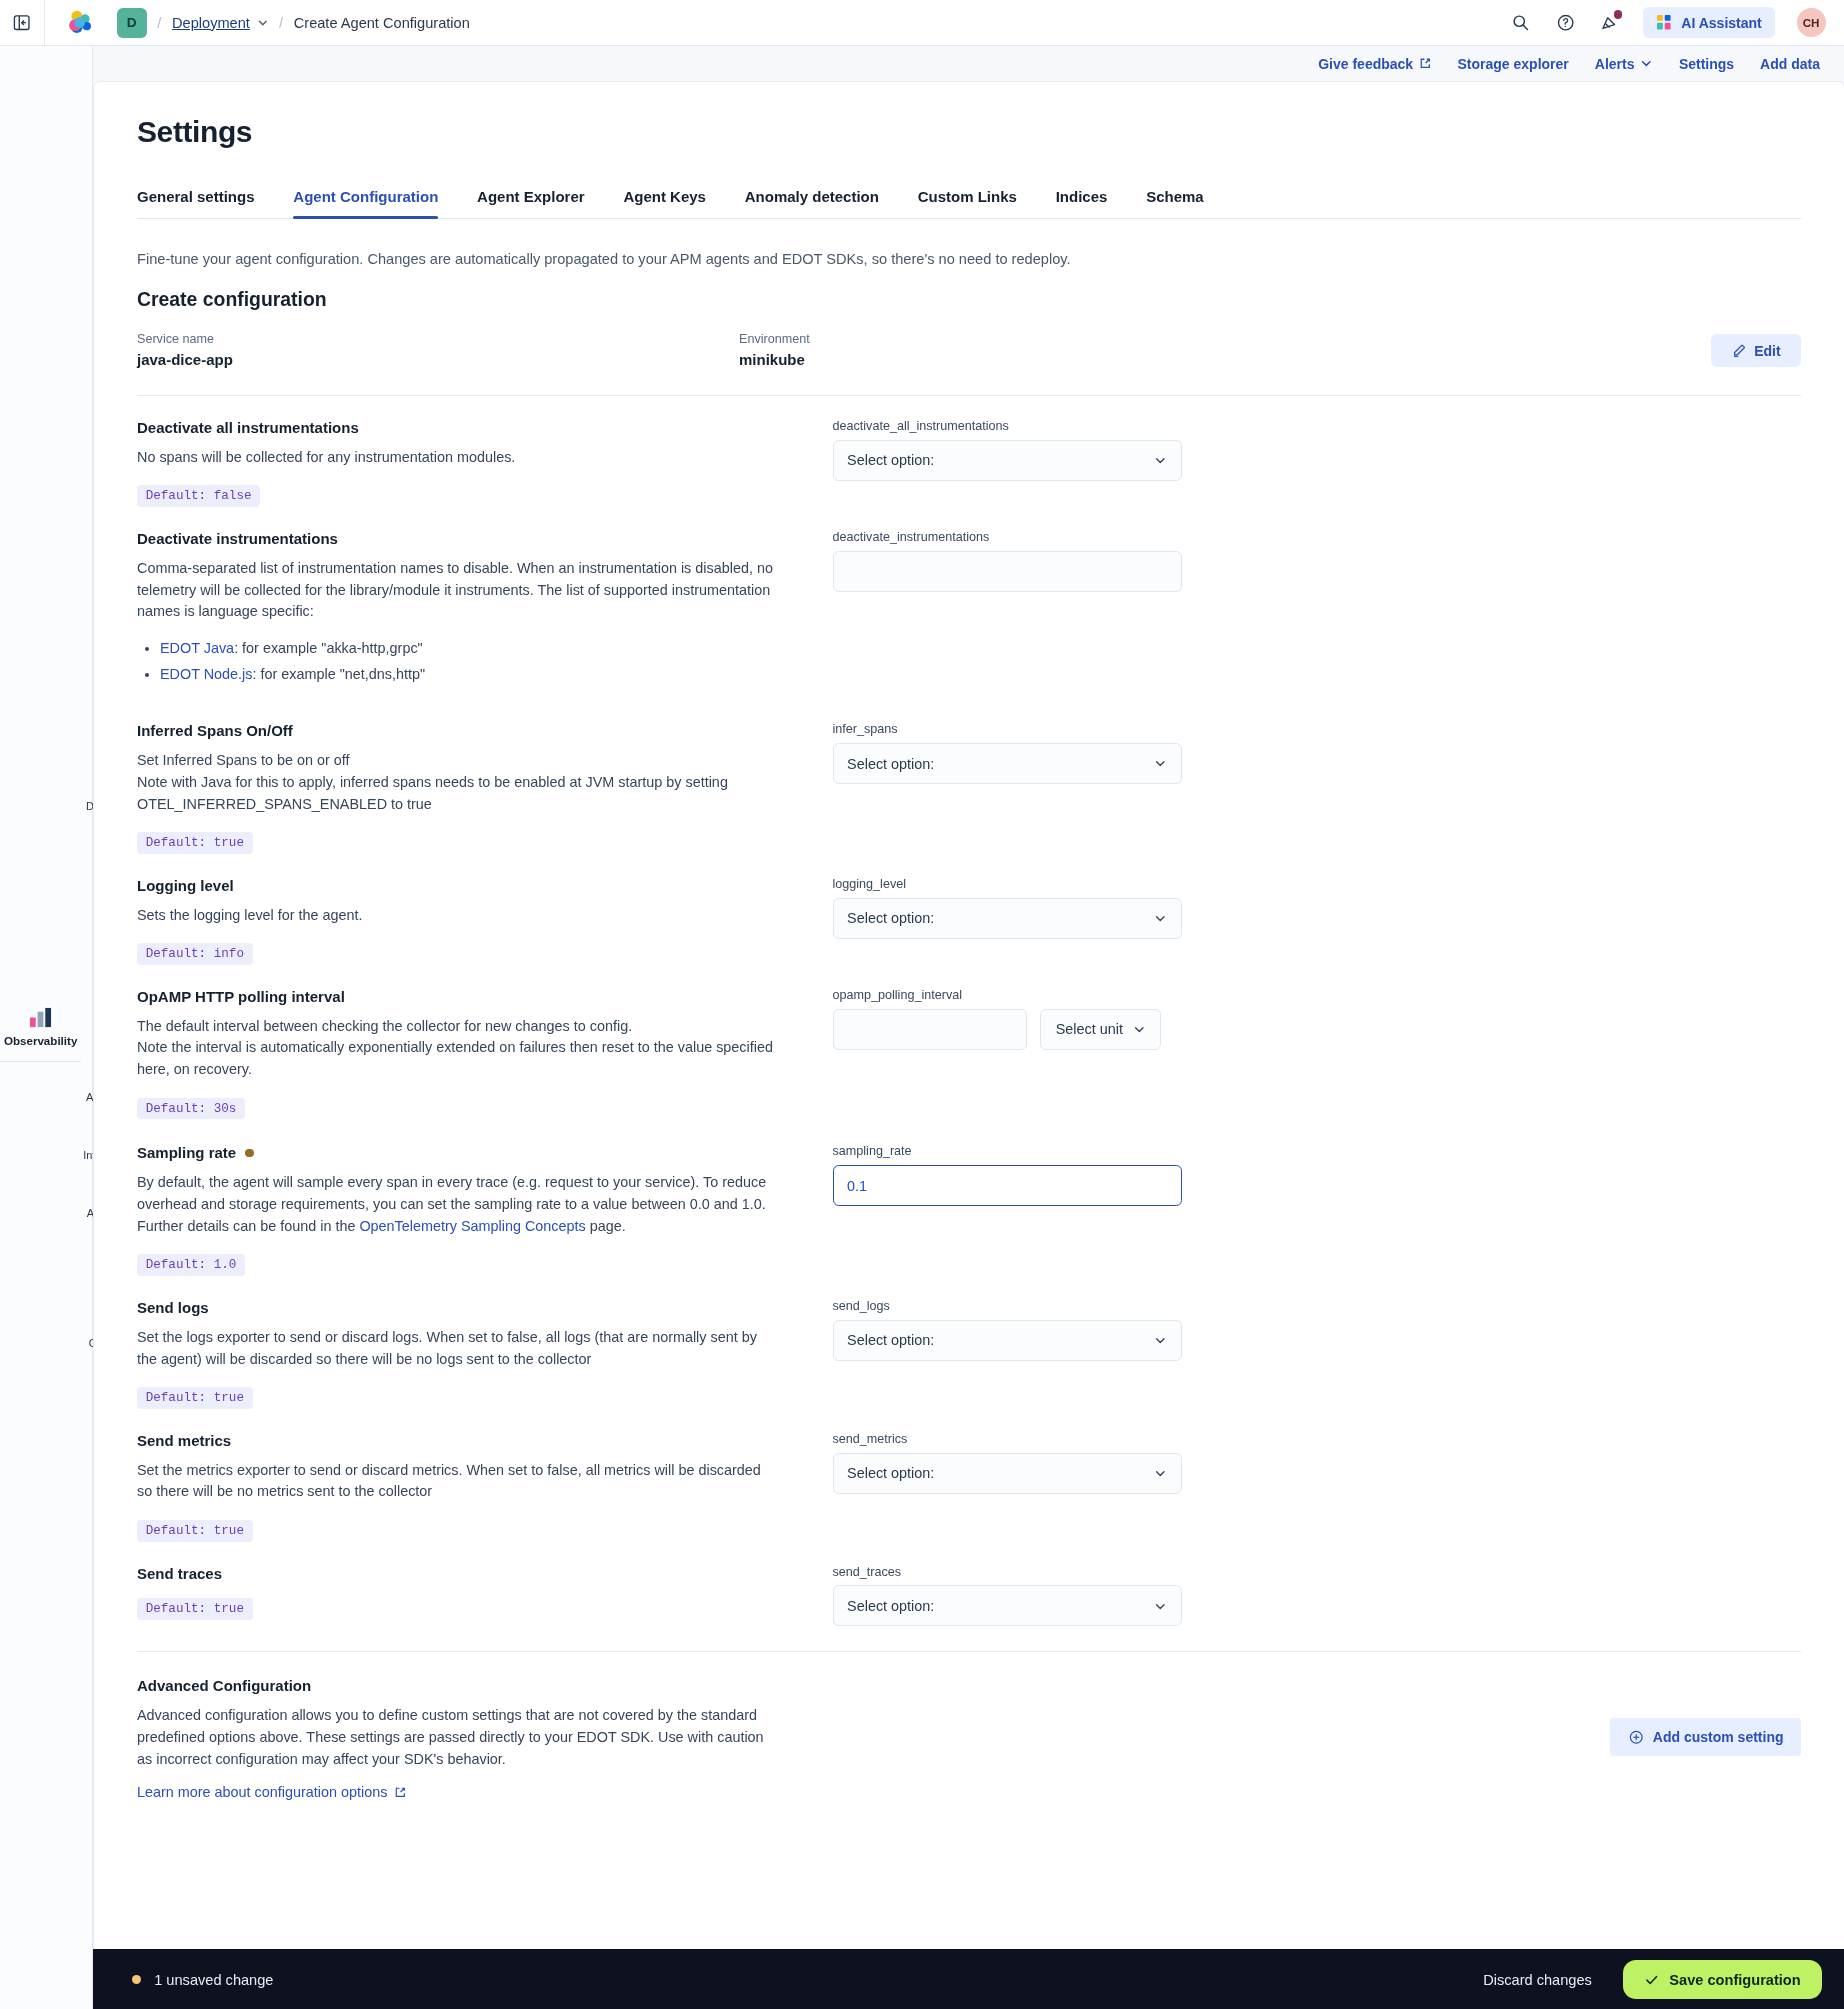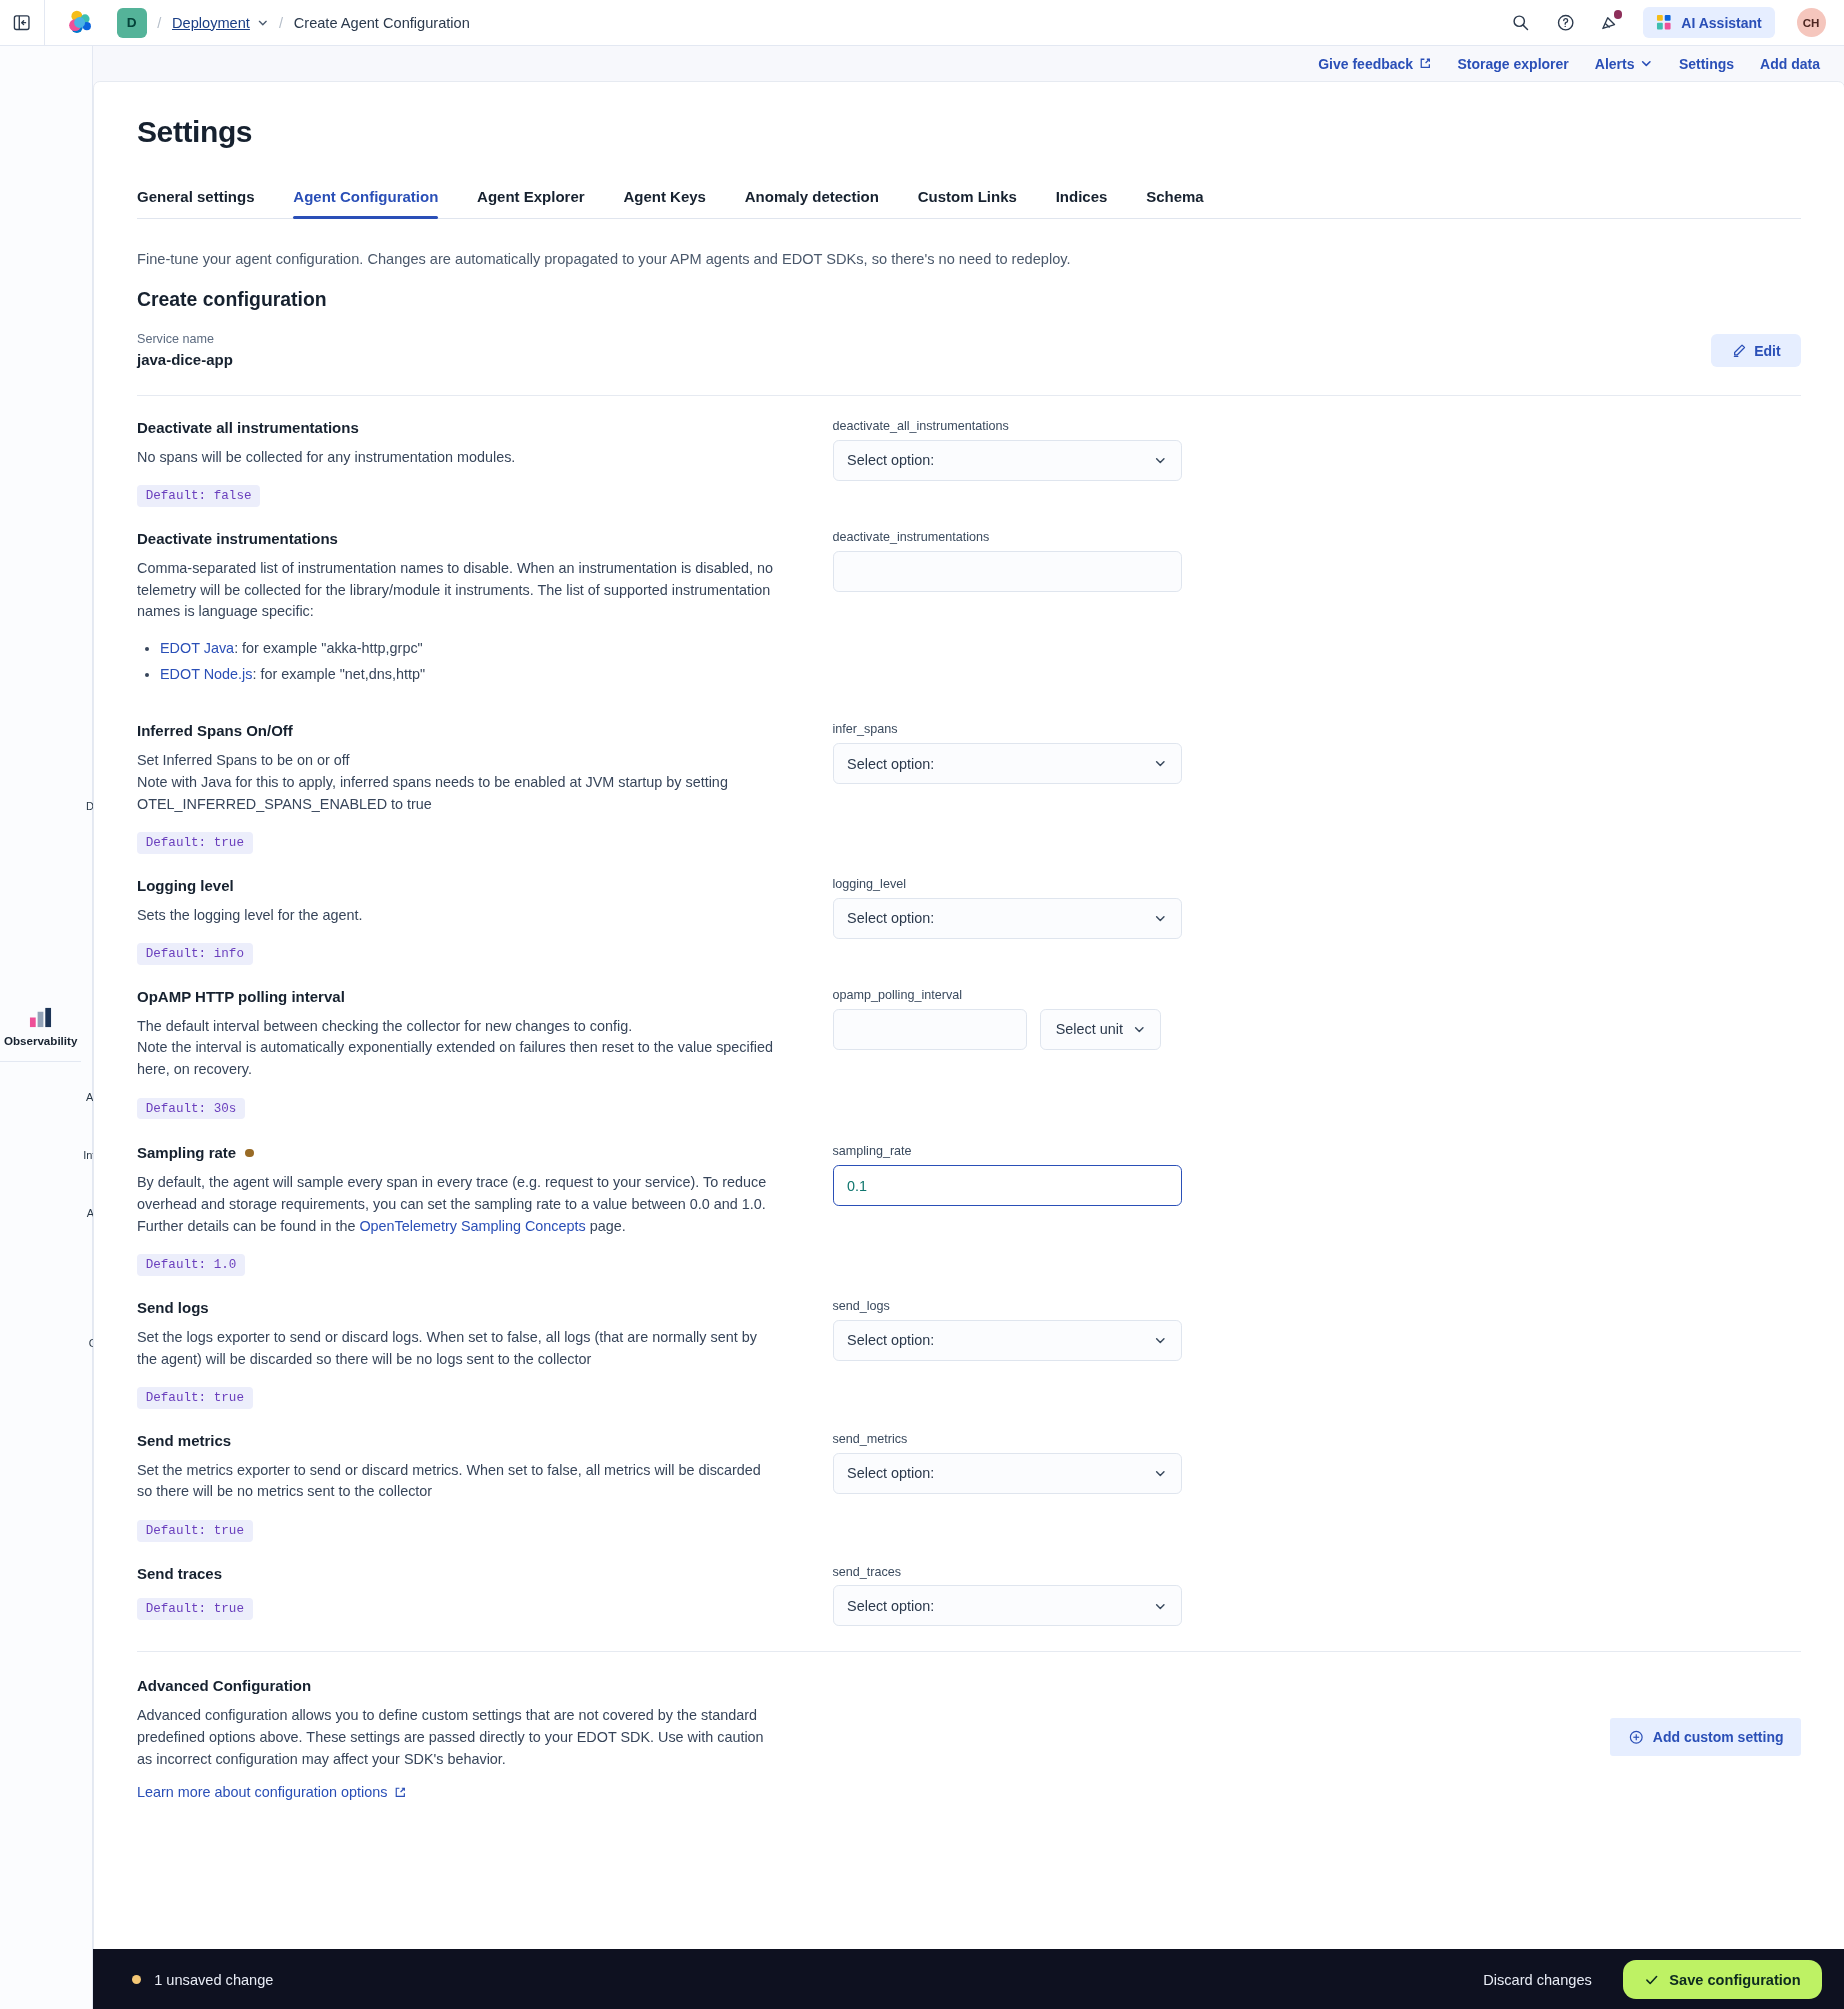--- a/index.html
+++ b/index.html
@@ -150,21 +150,21 @@
   }
   .fld-label { font-size: 12.6px; color: #3a4a5e; margin-bottom: 6.8px; font-family: "Liberation Sans", sans-serif;}
   .select-box {
     width: 100%; height: 41px; background: #fbfcfe; border: 1px solid #dfe5ee;
     border-radius: 5.8px; display: flex; align-items: center; padding: 0 13.6px;
     font-size: 14.4px; color: #2b394c; cursor: pointer;
   }
   .select-box .caret { margin-left: auto; color: #3a4a5e; font-size: 12.6px; }
   .text-input {
     width: 100%; height: 41px; background: #fbfcfe; border: 1px solid #dfe5ee;
-    border-radius: 5.8px; padding: 0 13.6px; font-size: 14.4px; color: #0f766e;
+    border-radius: 5.8px; padding: 0 13.6px; font-size: 14.4px; color: #1d4ed8;
     font-family: "Liberation Sans", sans-serif; outline: none;
   }
   .text-input.focused { border: 1.9px solid #2a4fb7; background: #fff; }
   .inline-row { display: flex; gap: 13.6px; }
   .unit-select {
     height: 41px; background: #fbfcfe; border: 1px solid #dfe5ee; border-radius: 5.8px;
     display: flex; align-items: center; gap: 9.7px; padding: 0 14.6px;
     font-size: 14.4px; color: #2b394c; cursor: pointer; white-space: nowrap;
   }
 
@@ -464,20 +464,24 @@
         <div class="tab">Schema</div>
       </div>
 
       <p class="intro">Fine-tune your agent configuration. Changes are automatically propagated to your APM agents and EDOT SDKs, so there's no need to redeploy.</p>
       <h2 class="create-config">Create configuration</h2>
 
       <div class="svc-row">
         <div class="svc-block">
           <div class="svc-label">Service name</div>
           <div class="svc-value">java-dice-app</div>
+        </div>
+        <div class="svc-block">
+          <div class="svc-label">Environment</div>
+          <div class="svc-value">minikube</div>
         </div>
         <button class="edit-btn">
           <svg width="14.6" height="14.6" viewBox="0 0 16 16" fill="none" stroke="#2a4fb7" stroke-width="1.4" stroke-linejoin="round">
               <path d="M11 2.3 L13.7 5 L5.6 13.1 H2.9 V10.4 Z"></path>
               <line x1="2.6" y1="14.6" x2="6.4" y2="14.6" stroke-linecap="round"></line>
             </svg>
           <span>Edit</span>
         </button>
       </div>
 

